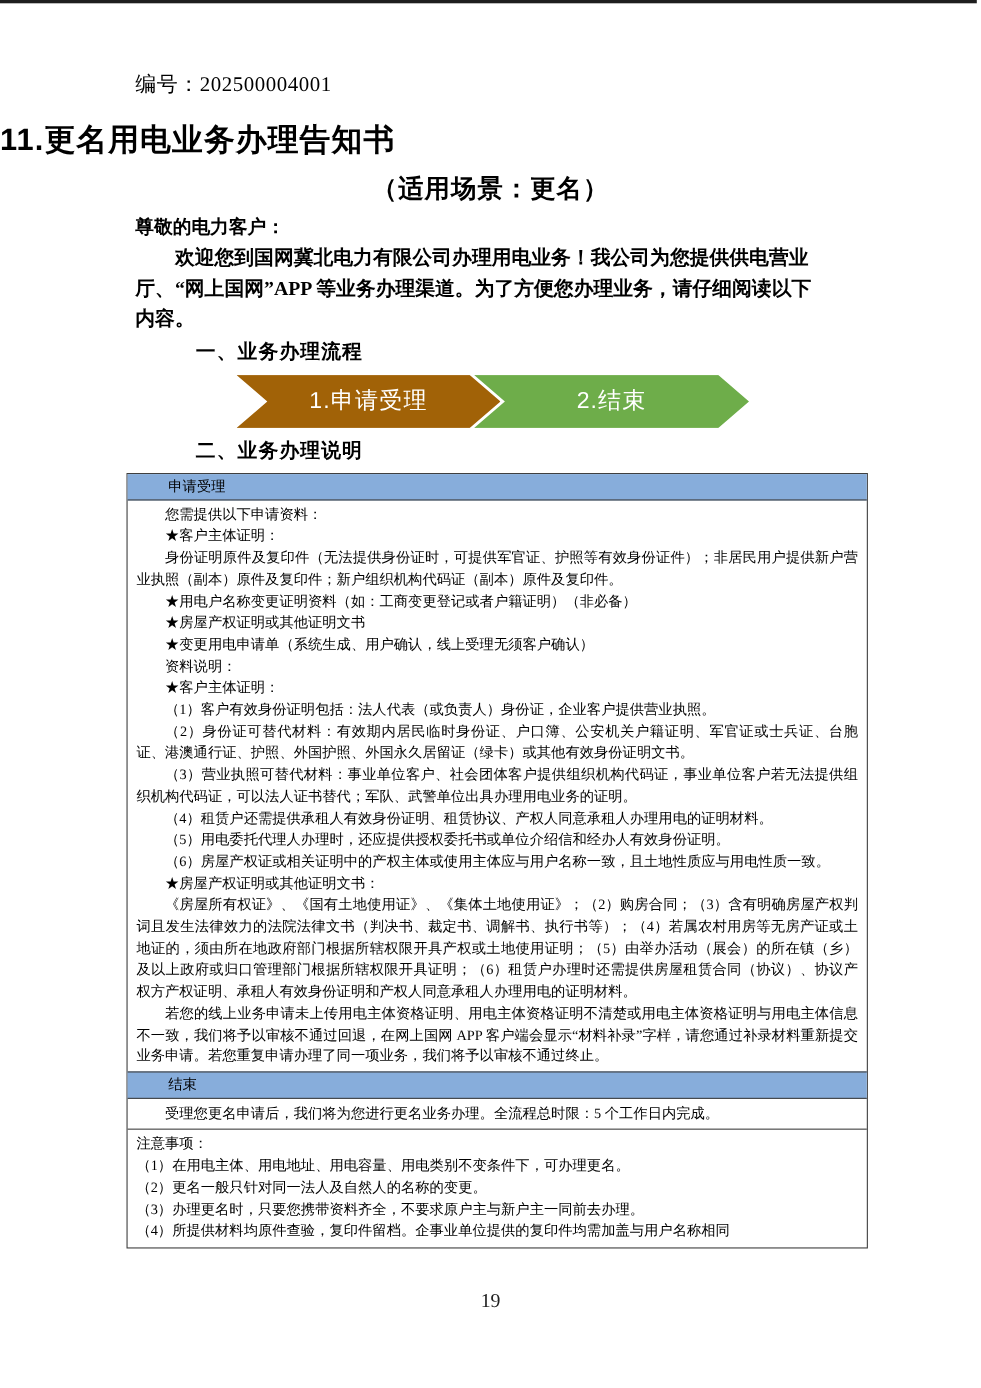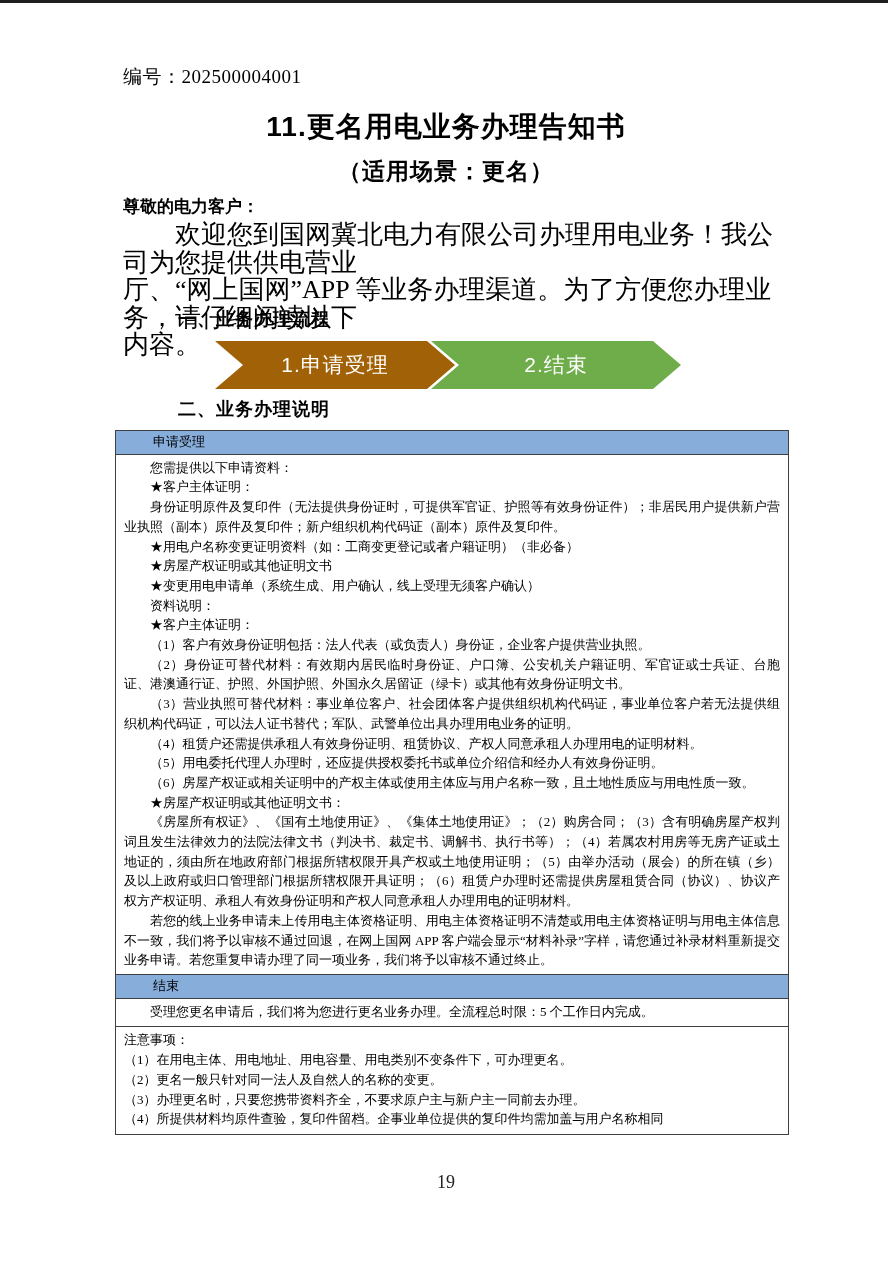--- a/index.html
+++ b/index.html
@@ -13,34 +13,34 @@
     overflow:hidden;
   }
   .top-edge { position:absolute; top:0; left:0; width:888px; height:3px; background:#1e1e1e; }
 
   .doc-number {
     position:absolute; left:123px; top:64px;
     font-size:19px; font-weight:normal; letter-spacing:0.5px;
   }
   .doc-title {
     position:absolute; left:0; top:108px; width:100%;
-    text-align:center; font-size:28px; font-weight:bold;
+    text-align:left; font-size:28px; font-weight:bold;
     font-family:"Liberation Sans", sans-serif; letter-spacing:1px;
   }
   .doc-subtitle {
     position:absolute; left:0; top:156px; width:100%;
     text-align:center; font-size:23px; font-weight:bold; letter-spacing:1px;
   }
   .salutation {
     position:absolute; left:123px; top:195px;
     font-size:17px; font-weight:bold;text-align:center;
   }
   .intro {
     position:absolute; left:123px; top:221px; width:652px;
-    font-size:26px; line-height:27.5px;
+    font-size:18px; line-height:27.5px;font-weight:bold;
   }
   .intro .first-line { text-indent:2em; }
 
   .section-heading {
     position:absolute; left:178px;
     font-size:18px; font-weight:bold;
     font-family:"Liberation Sans", sans-serif; letter-spacing:1px;
   }
   .h-flow { top:307px; }
   .h-desc { top:397px; }

